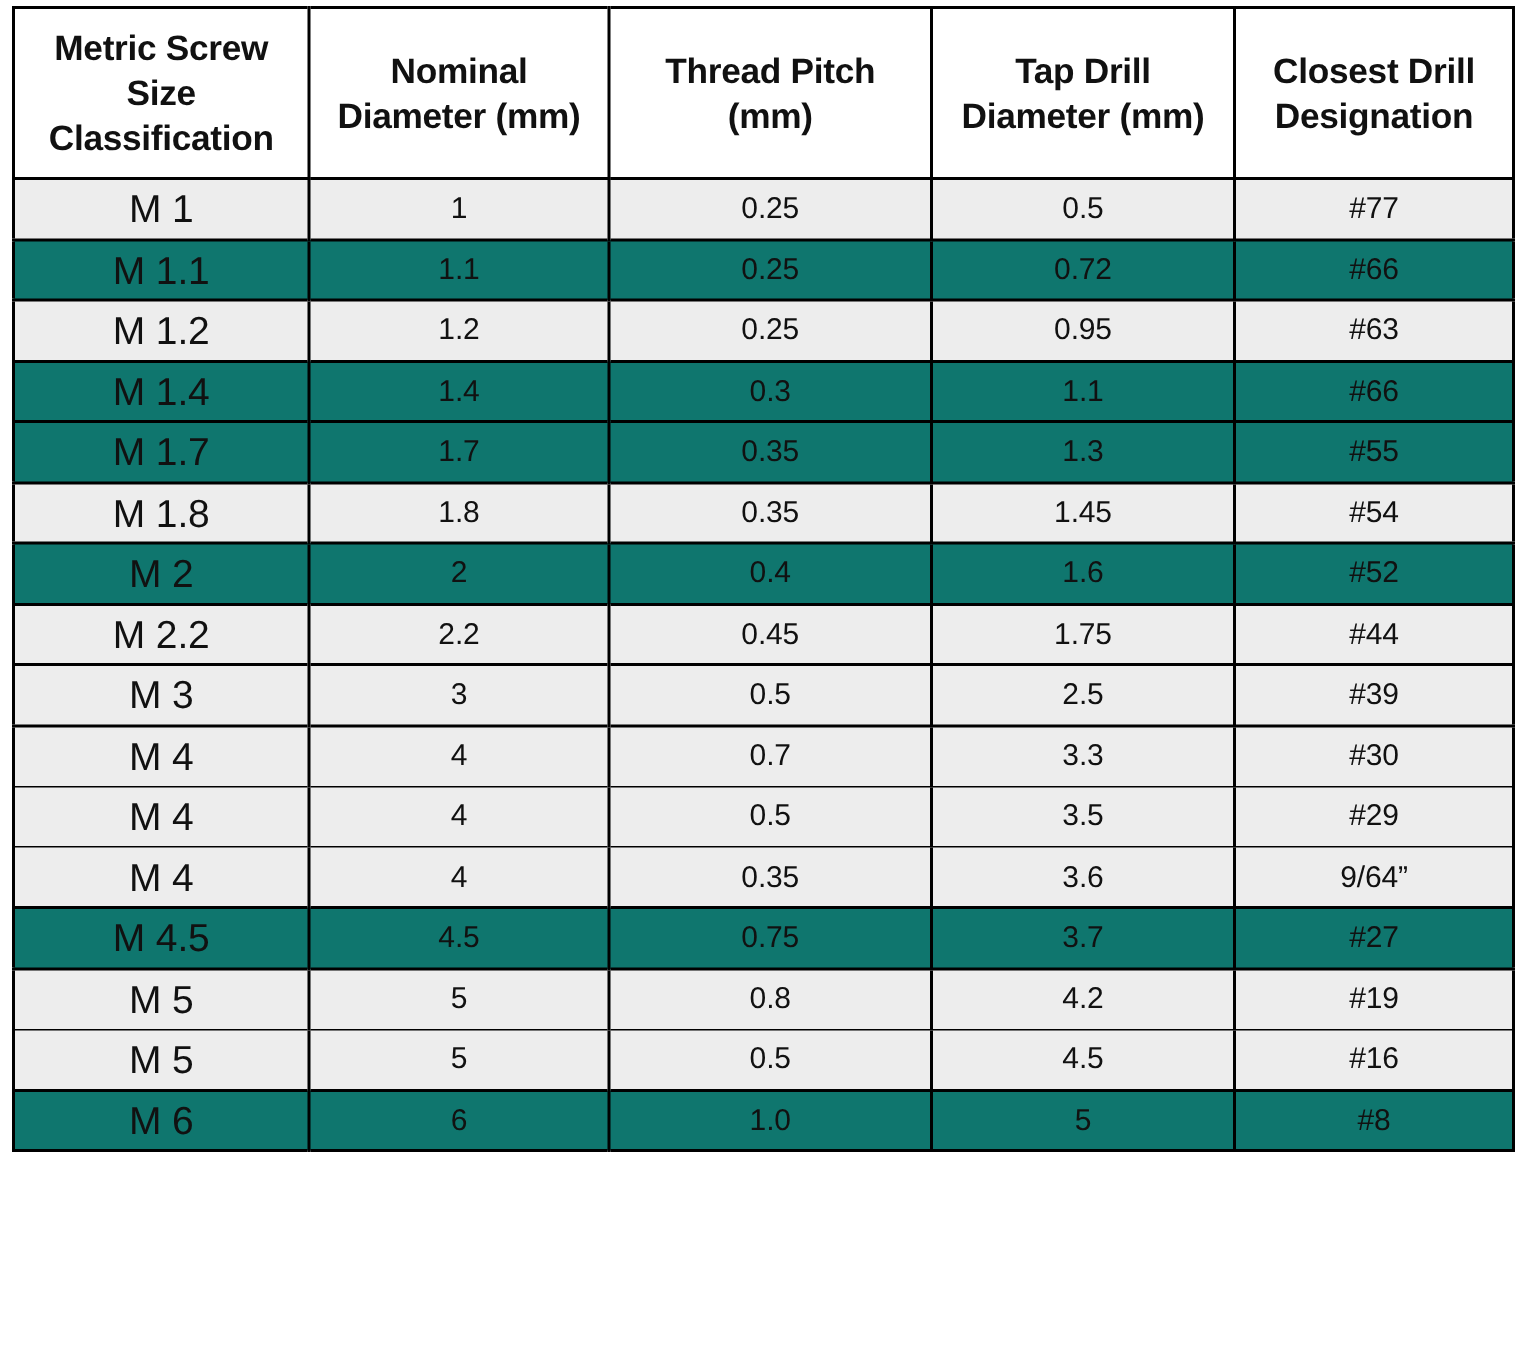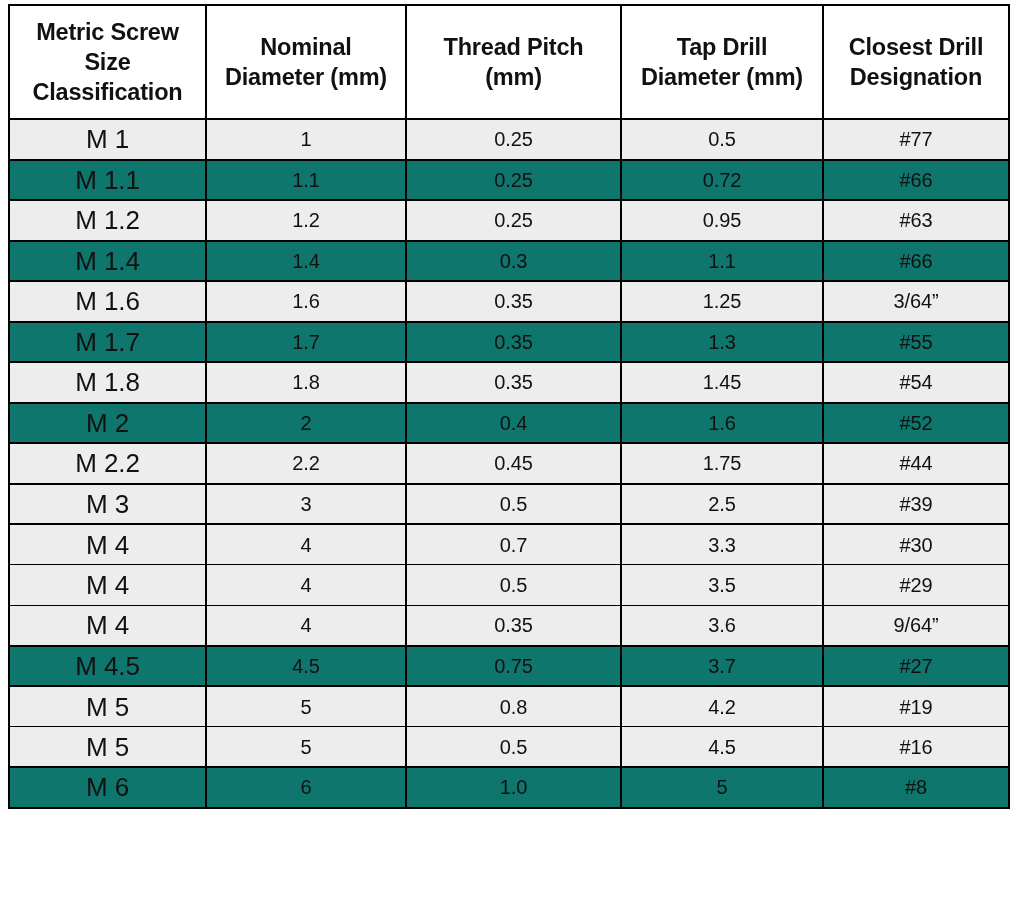--- a/index.html
+++ b/index.html
@@ -125,27 +125,20 @@
           <td>0.95</td>
           <td>#63</td>
         </tr>
         <tr class="plain">
           <td class="size-cell">M 1.4</td>
           <td>1.4</td>
           <td>0.3</td>
           <td>1.1</td>
           <td>#66</td>
         </tr>
-        <tr class="shaded">
-          <td class="size-cell">M 1.6</td>
-          <td>1.6</td>
-          <td>0.35</td>
-          <td>1.25</td>
-          <td>3/64”</td>
-        </tr>
         <tr class="plain">
           <td class="size-cell">M 1.7</td>
           <td>1.7</td>
           <td>0.35</td>
           <td>1.3</td>
           <td>#55</td>
         </tr>
         <tr class="shaded">
           <td class="size-cell">M 1.8</td>
           <td>1.8</td>

